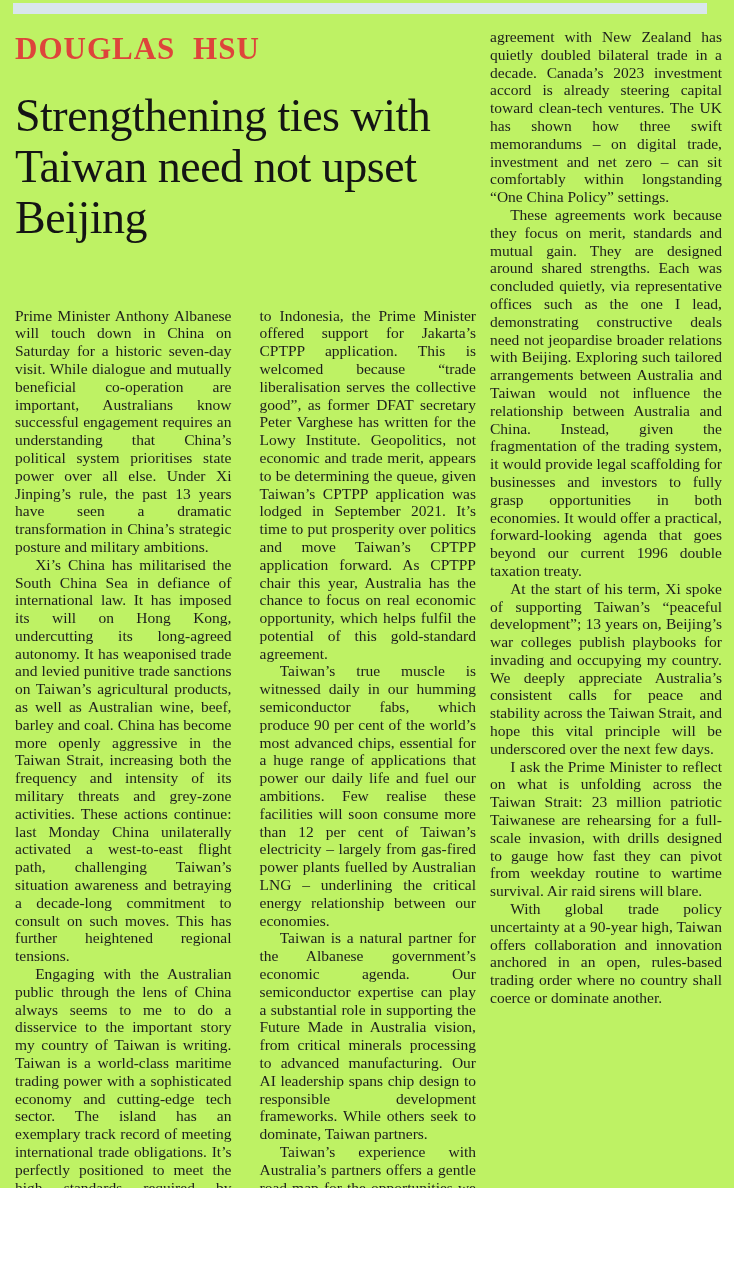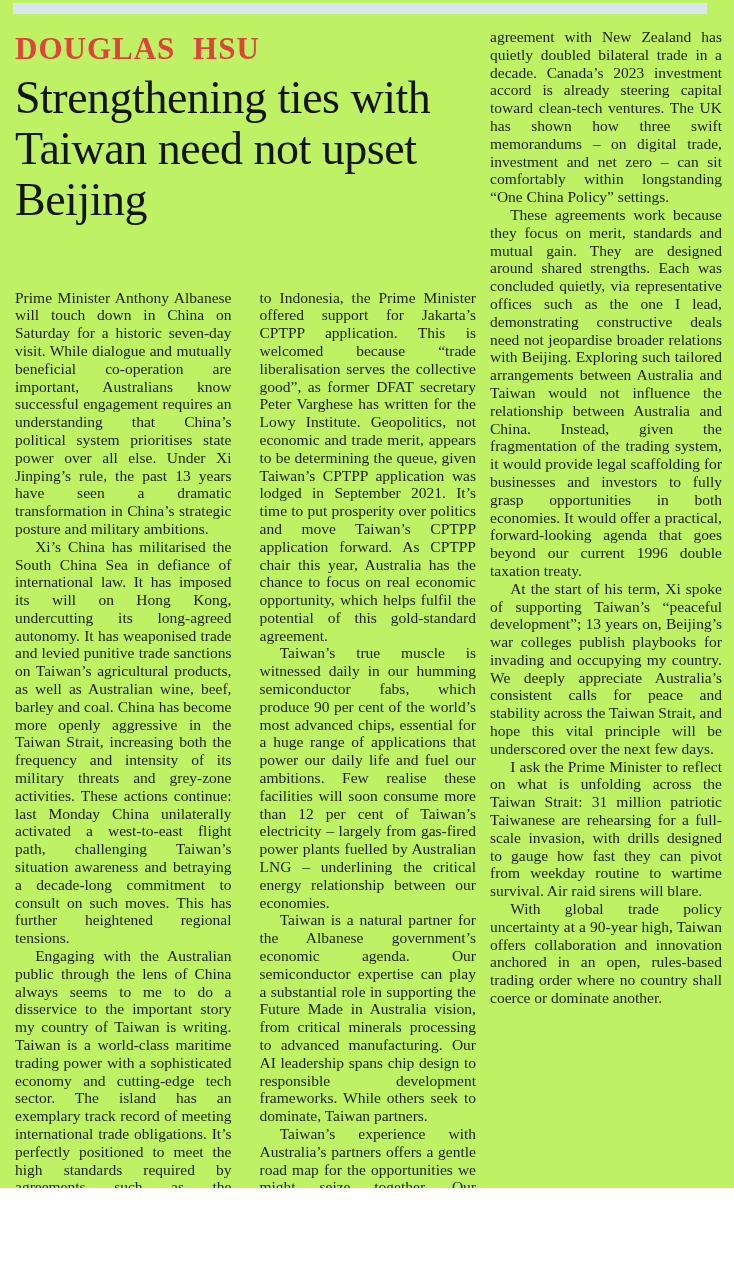--- a/index.html
+++ b/index.html
@@ -20,21 +20,21 @@
   }
   .left-block { width:461px; margin-right:14px; }
   .kicker {
     font-weight:bold; font-size:31px; line-height:1.05;
     letter-spacing:1px; word-spacing:9px;
     padding-top:5px;
   }
   .headline {
     font-size:46px; line-height:51px; font-weight:normal;
     color:#141414; letter-spacing:-0.5px;
-    margin:6px 0 0 0;
+    margin:24px 0 0 0;
   }
   .two-cols { display:flex; gap:28px; margin-top:64px; }
   .col {
     width:224px;
     font-size:15.5px; line-height:17.8px;
     text-align:justify; color:#1d1d1d;
   }
   .col3 {
     width:232px;
     display:flex; flex-direction:column;
@@ -77,21 +77,21 @@
           <p>Taiwan’s experience with Australia’s partners offers a gentle road map for the opportunities we might seize together. Our relationship with the EU is deepening by the week. Taiwan’s 2012 trade</p>
         </div>
       </div>
     </div>
 
     <div class="col col3">
       <div class="col3-text">
         <p class="noindent">agreement with New Zealand has quietly doubled bilateral trade in a decade. Canada’s 2023 investment accord is already steering capital toward clean-tech ventures. The UK has shown how three swift memorandums – on digital trade, investment and net zero – can sit comfortably within longstanding “One China Policy” settings.</p>
         <p>These agreements work because they focus on merit, standards and mutual gain. They are designed around shared strengths. Each was concluded quietly, via representative offices such as the one I lead, demonstrating constructive deals need not jeopardise broader relations with Beijing. Exploring such tailored arrangements between Australia and Taiwan would not influence the relationship between Australia and China. Instead, given the fragmentation of the trading system, it would provide legal scaffolding for businesses and investors to fully grasp opportunities in both economies. It would offer a practical, forward-looking agenda that goes beyond our current 1996 double taxation treaty.</p>
         <p>At the start of his term, Xi spoke of supporting Taiwan’s “peaceful development”; 13 years on, Beijing’s war colleges publish playbooks for invading and occupying my country. We deeply appreciate Australia’s consistent calls for peace and stability across the Taiwan Strait, and hope this vital principle will be underscored over the next few days.</p>
-        <p>I ask the Prime Minister to reflect on what is unfolding across the Taiwan Strait: 31 million patriotic Taiwanese are rehearsing for a full-scale invasion, with drills designed to gauge how fast they can pivot from weekday routine to wartime survival. Air raid sirens will blare.</p>
+        <p>I ask the Prime Minister to reflect on what is unfolding across the Taiwan Strait: 23 million patriotic Taiwanese are rehearsing for a full-scale invasion, with drills designed to gauge how fast they can pivot from weekday routine to wartime survival. Air raid sirens will blare.</p>
         <p>With global trade policy uncertainty at a 90-year high, Taiwan offers collaboration and innovation anchored in an open, rules-based trading order where no country shall coerce or dominate another.</p>
       </div>
       <div class="byline-block">
         <div class="byline-rule"></div>
         <p class="byline">Douglas Hsu is Taiwan’s chief manufacturing in Australia.</p>
       </div>
     </div>
 
   </div>
 </div>

